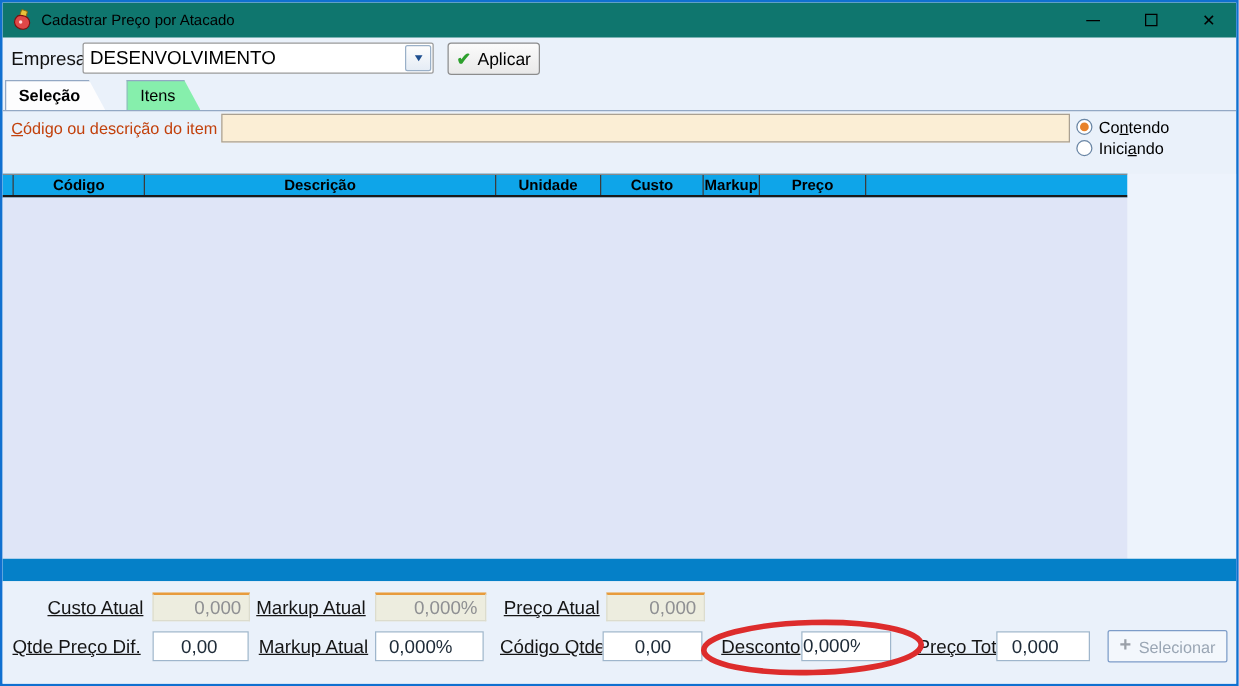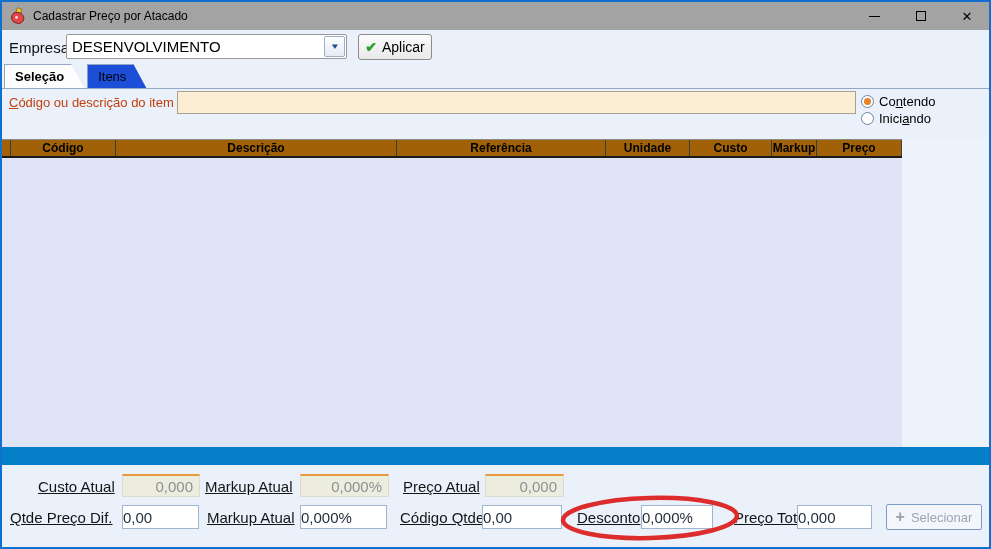--- a/index.html
+++ b/index.html
@@ -5,21 +5,21 @@
   * { margin:0; padding:0; box-sizing:border-box; }
   html,body { background:#cfd8e8; }
   body { font-family:"Liberation Sans", sans-serif; }
 
   .window {
     position:relative; width:991px; height:549px;
     border:2px solid #1070d0; background:#eaf1fa; overflow:hidden;
   }
 
   
-  .titlebar { position:absolute; left:0; top:0; width:100%; height:28px; background:#a3a3a3; }
+  .titlebar { position:absolute; left:0; top:0; width:100%; height:28px; background:#0f766e; }
   .app-icon { position:absolute; left:7px; top:5px; width:18px; height:18px; }
   .title-text { position:absolute; left:31px; top:7px; font-size:12px; color:#000; white-space:nowrap; }
   .win-btn { position:absolute; top:0; width:34px; height:28px; display:flex; align-items:center; justify-content:center; cursor:default; }
   .btn-min  { left:855px; }
   .btn-max  { left:902px; }
   .btn-close{ left:948px; }
   .glyph-min { width:11px; height:0; border-top:1px solid #000; display:block; }
   .glyph-max { width:10px; height:10px; border:1px solid #000; display:block; }
   .glyph-close { font-size:13px; color:#000; line-height:1; }
 
@@ -43,21 +43,21 @@
   .check-icon { color:#2da02d; font-size:14px; font-weight:bold; line-height:1; }
 
   
   .tabs { position:absolute; left:2px; top:62px; height:24px; display:flex;justify-content:center; }
   .tab {
     position:relative; height:24px; padding:4px 20px 0 10px; font-size:13px; color:#000;
     clip-path:polygon(0 0, calc(100% - 13px) 0, 100% 100%, 0 100%);
     border-top:1px solid #93a8c4; border-left:1px solid #93a8c4;
   }
   .tab-active { background:#fdfdfe; font-weight:bold; z-index:2; }
-  .tab-inactive { background:#1d4ed8; margin-left:3px; z-index:1; }
+  .tab-inactive { background:#86efac; margin-left:17px; z-index:1; }
   .tabpage-line { position:absolute; left:0; top:86px; width:100%; height:0; border-top:1px solid #93a8c4; }
 
   
   .search-label { position:absolute; left:7px; top:93px; font-size:13px; color:#c2410c; white-space:nowrap; }
   .accel { text-decoration:underline; }
   .search-input {
     position:absolute; left:175px; top:89px; width:679px; height:23px;
     background:#fbeed5; border:1px solid #a9a092; font-size:13px; padding:0 4px;
     font-family:"Liberation Sans", sans-serif; outline:none;
   }
@@ -67,21 +67,21 @@
   .radio-circle {
     width:13px; height:13px; border-radius:50%; background:#fff; border:1px solid #6a86a5;
     display:flex; align-items:center; justify-content:center;
   }
   .radio-dot { width:7px; height:7px; border-radius:50%; background:#e8822a; }
   .radio-label { font-size:13px; color:#000; white-space:nowrap; }
 
   
   .grid-header {
     position:absolute; left:0; top:137px; width:900px; height:19px; display:flex;
-    background:#a16207; border-top:1px solid #8a8a8a; border-bottom:2px solid #1a1a1a;
+    background:#0ea5e9; border-top:1px solid #8a8a8a; border-bottom:2px solid #1a1a1a;
   }
   .gh-cell {
     height:100%; font-size:12px; font-weight:bold; color:#000; text-align:center;
     line-height:16px; border-right:1px solid #3c3c3c; overflow:hidden; white-space:nowrap;
   }
   .gh-ind { width:9px; border-right:1px solid #3c3c3c; }
   .gh-c0 { width:105px; } .gh-c1 { width:281px; } .gh-c2 { width:209px; }
   .gh-c3 { width:84px; }  .gh-c4 { width:82px; }  .gh-c5 { width:45px; }
   .gh-c6 { width:85px; border-right:1px solid #3c3c3c; }
   .grid-body { position:absolute; left:0; top:156px; width:900px; height:289px; background:#dfe5f7; }
@@ -93,21 +93,21 @@
   
   .footer { position:absolute; left:0; top:463px; width:100%; height:82px; background:#eaf1fa; }
   .f-label { position:absolute; font-size:15px; color:#151515; white-space:nowrap;text-decoration:underline; }
   .ro-field {
     position:absolute; height:23px; background:#ededdf; border:1px solid #dcdccd;
     border-top:2px solid #e89b3c; color:#8f9093; font-size:15px; text-align:right;
     padding:1px 6px 0 0; line-height:20px;
   }
   .ed-field {
     position:absolute; height:24px; background:#ffffff; border:1px solid #9fb6cc;
-    color:#1e2b38; font-size:15px; text-align:left; padding:0 2px 0 0;
+    color:#1e2b38; font-size:15px; text-align:right; padding:0 24px 0 0;
     font-family:"Liberation Sans", sans-serif; outline:none;
   }
   
   .lab-custo-atual  { left:36px;  top:13px; } .fld-custo-atual  { left:120px; top:9px;  width:78px; }
   .lab-markup-atual { left:203px; top:13px; } .fld-markup-atual { left:298px; top:9px;  width:89px; }
   .lab-preco-atual  { left:401px; top:13px; } .fld-preco-atual  { left:483px; top:9px;  width:79px; }
   
   .lab-qtde-dif   { left:8px;   top:44px; } .fld-qtde-dif   { left:120px; top:40px; width:77px; }
   .lab-markup-qt  { left:205px; top:44px; } .fld-markup-qt  { left:298px; top:40px; width:87px; }
   .lab-preco-qt   { left:398px; top:44px; } .fld-preco-qt   { left:480px; top:40px; width:80px; }
@@ -175,21 +175,20 @@
   </div>
   <div class="radio-row radio-iniciando">
     <span class="radio-circle"></span>
     <span class="radio-label"><span>Inici</span><span class="accel">a</span><span>ndo</span></span>
   </div>
 
   <div class="grid-header">
     <div class="gh-cell gh-ind"></div>
     <div class="gh-cell gh-c0">Código</div>
     <div class="gh-cell gh-c1">Descrição</div>
-    <div class="gh-cell gh-c2">Referência</div>
     <div class="gh-cell gh-c3">Unidade</div>
     <div class="gh-cell gh-c4">Custo</div>
     <div class="gh-cell gh-c5">Markup</div>
     <div class="gh-cell gh-c6">Preço</div>
   </div>
   <div class="grid-body"></div>
   <div class="grid-right-gap"></div>
 
   <div class="blue-bar"></div>
 

